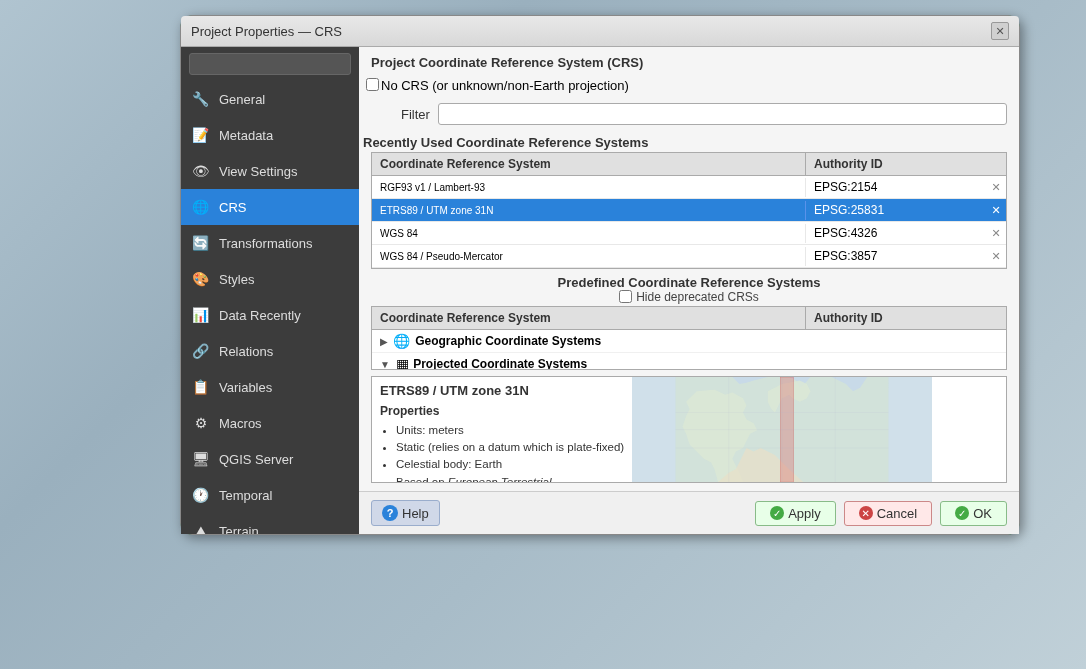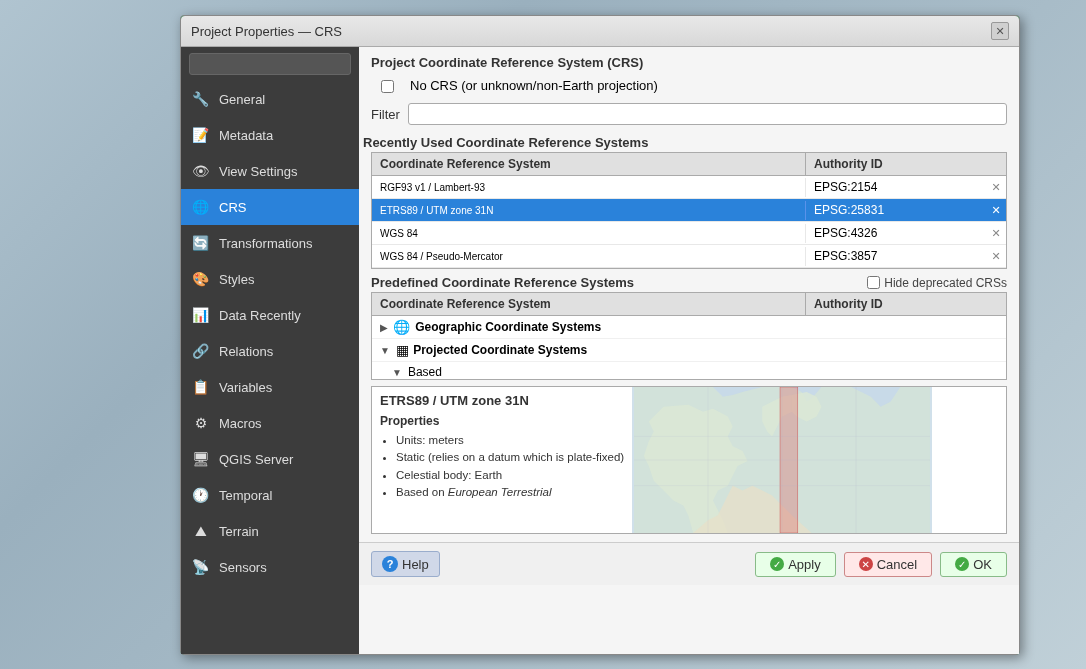--- a/index.html
+++ b/index.html
@@ -20,24 +20,24 @@
       background: linear-gradient(135deg, #b0c4d0 0%, #9ab0be 30%, #a8bcc8 60%, #c0d0d8 100%);
       z-index: 0;
     }
 
     
     .dialog {
       position: absolute;
       top: 15px;
       left: 180px;
       width: 840px;
-      height: 640px;
+      height: 520px;
       background: #15803d;
       border: 1px solid #888;
-      border-radius: 4px;
+      border-radius: 12px;
       box-shadow: 3px 3px 12px rgba(0,0,0,0.4);
       z-index: 10;
       display: flex;
       flex-direction: column;
     }
 
     .dialog-titlebar {
       background: linear-gradient(to bottom, #e8e8e8, #d8d8d8);
       border-bottom: 1px solid #aaa;
       padding: 6px 10px;
@@ -135,40 +135,41 @@
       font-size: 13px;
       font-weight: bold;
       color: #333;
       padding: 8px 12px 4px 12px;
       background: #f5f5f5;
     }
 
     
     .no-crs-row {
       display: flex;
-      align-items: flex-end;
-      padding: 4px 12px 6px 22px;
-      gap: 16px;
+      align-items: flex-start;
+      padding: 4px 12px 6px 7px;
+      gap: 2px;
     }
 
     .no-crs-row input[type="checkbox"] {
       margin: 0;
     }
 
     
     .filter-row {
       display: flex;
       align-items: center;
       padding: 4px 12px 6px 12px;
       gap: 8px;
     }
 
     .filter-label {
       font-size: 13px;
       color: #333;
+      margin-left: 30px;
     }
 
     .filter-input {
       flex: 1;
       border: 1px solid #aaa;
       border-radius: 3px;
       padding: 3px 6px;
       font-size: 12px;
       outline: none;
       background: white;
@@ -254,20 +255,21 @@
     .crs-row.selected .col-x {
       color: white;
     }
 
     
     .predefined-header {
       display: flex;
       align-items: center;
       justify-content: space-between;
       padding: 6px 12px 2px 12px;
+      flex-direction: column;
     }
 
     .predefined-title {
       font-size: 13px;
       font-weight: bold;
       color: #333;
     }
 
     .hide-deprecated {
       display: flex;

